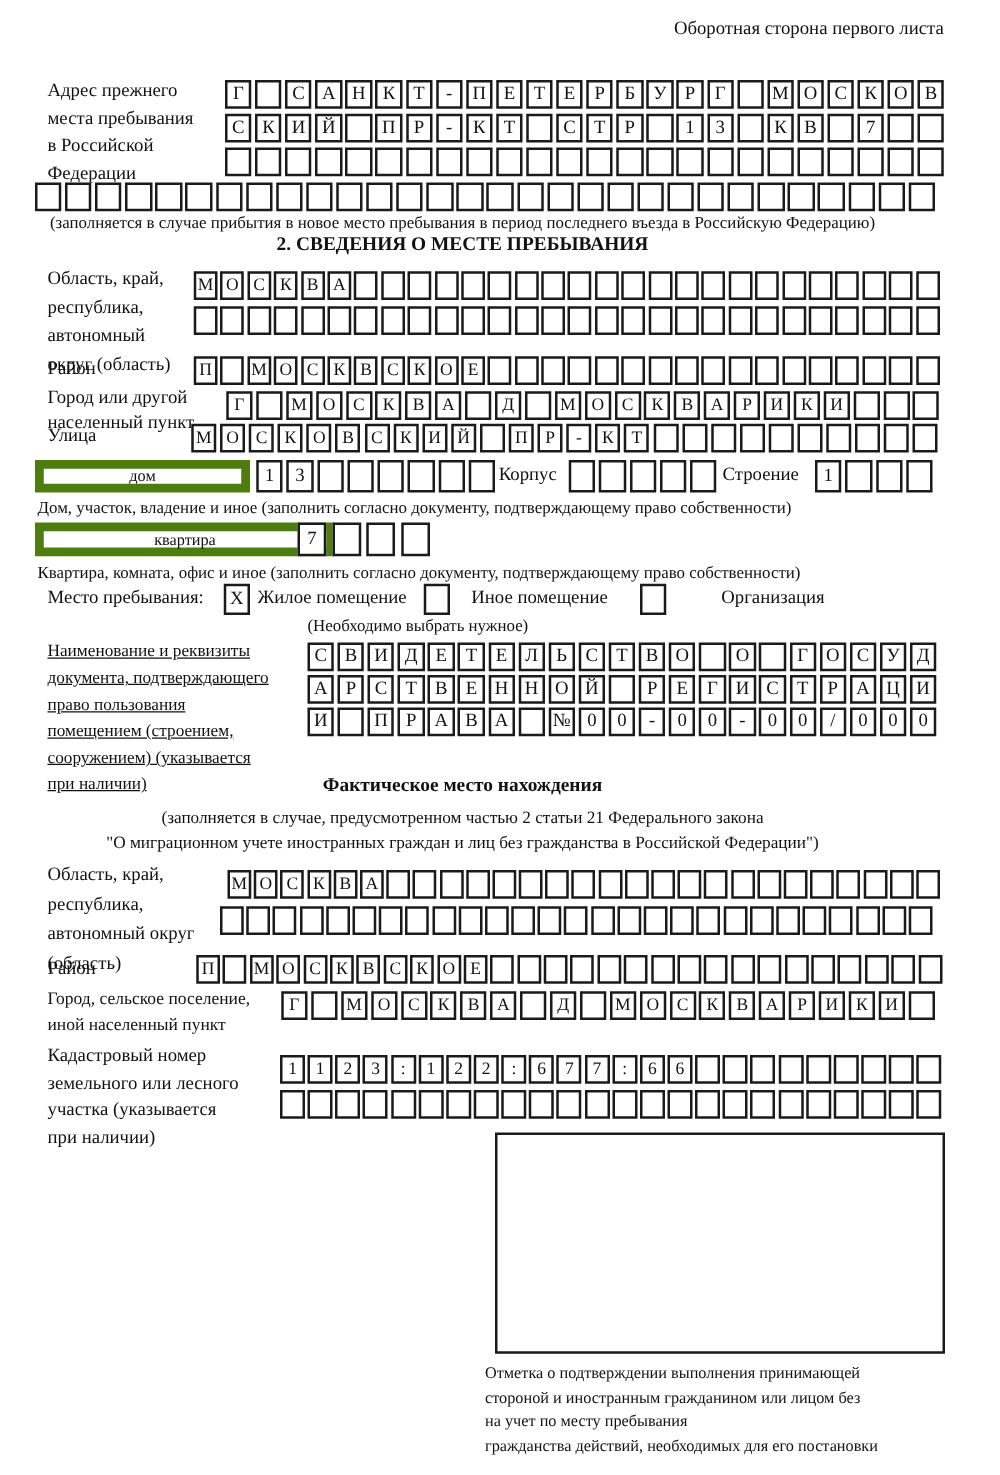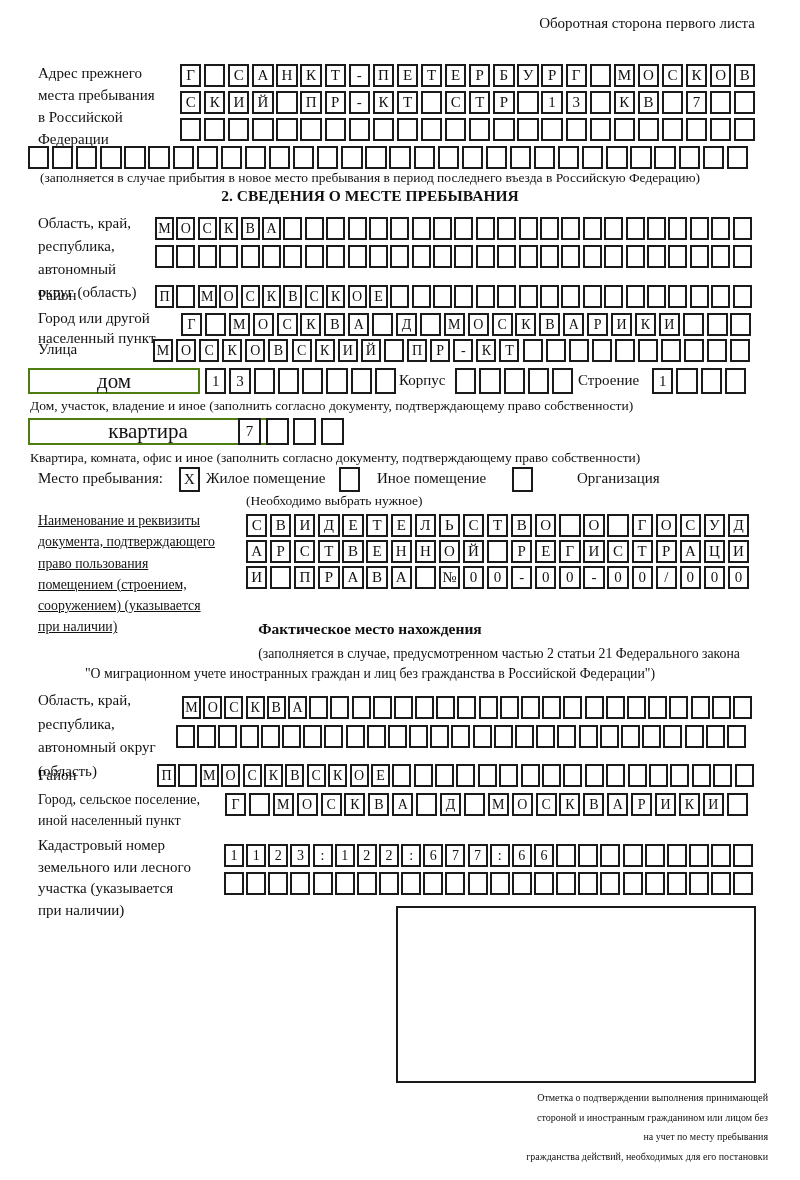--- a/index.html
+++ b/index.html
@@ -15,27 +15,27 @@
         display:flex;align-items:center;justify-content:center;
         font-family:"Liberation Serif","DejaVu Serif",serif;line-height:1;}
   .g1 .cell{width:21.3px;height:23px;margin-right:2.8px;font-size:15px;}
   .g2 .cell{width:19px;height:23px;margin-right:2.4px;font-size:14px;}
   .g2b .cell{width:19px;height:23px;margin-right:2.2px;font-size:14px;}
   .g3 .cell{width:21px;height:23px;margin-right:2.9px;font-size:14px;}
   .g3b .cell{width:20px;height:23px;margin-right:3.1px;font-size:14px;}
   .g4 .cell{width:20px;height:23px;margin-right:2.15px;font-size:14px;}
   .gd .cell{width:21.3px;height:26px;margin-right:3px;font-size:15px;}
   .gk .cell{width:23px;height:27px;margin-right:4.5px;font-size:15px;}
-  .widebox{position:absolute;box-sizing:border-box;border:2px solid #4d7c0f;
-        display:flex;align-items:center;justify-content:center;font-size:21px;background:#fff;}
+  .widebox{position:absolute;box-sizing:border-box;border:7px solid #4d7c0f;
+        display:flex;align-items:center;justify-content:center;font-size:13px;background:#fff;}
   .chk{position:absolute;box-sizing:border-box;width:21px;height:25px;border:2px solid #1a1a1a;
         display:flex;align-items:center;justify-content:center;font-size:15px;background:#fff;}
   .inline-lbl{position:absolute;font-size:15px;white-space:nowrap;}
   .stamp{position:absolute;box-sizing:border-box;border:2px solid #1a1a1a;background:#fff;}
-  .stampcap{position:absolute;font-size:10px;line-height:19.5px;text-align:right;}
+  .stampcap{position:absolute;font-size:13px;line-height:19.5px;text-align:left;}
 </style>
 </head>
 <body>
 
 <div class="page">
 
   <div class="cap" style="top:15px;right:45px;font-size:15px;">Оборотная сторона первого листа</div>
 
   <div class="lbl" style="left:38px;top:62px;line-height:22px;">
     <div>Адрес прежнего</div>
@@ -439,21 +439,21 @@
       <span class="cell">-</span>
       <span class="cell">0</span>
       <span class="cell">0</span>
       <span class="cell">/</span>
       <span class="cell">0</span>
       <span class="cell">0</span>
       <span class="cell">0</span>
     </div>
 
   <div class="cap center bold" style="top:620px;font-size:15.5px;">Фактическое место нахождения</div>
-  <div class="cap center" style="top:646px;font-size:13.8px;text-align:right;">(заполняется в случае, предусмотренном частью 2 статьи 21 Федерального закона</div>
+  <div class="cap center" style="top:646px;font-size:13.8px;">(заполняется в случае, предусмотренном частью 2 статьи 21 Федерального закона</div>
   <div class="cap center" style="top:666px;font-size:13.8px;">"О миграционном учете иностранных граждан и лиц без гражданства в Российской Федерации")</div>
 
   <div class="lbl" style="left:38px;top:689px;line-height:23.5px;">
     <div>Область, край,</div>
     <div>республика,</div>
     <div>автономный округ</div>
     <div>(область)</div>
   </div>
   <div class="row g2b" style="left:182px;top:696px;">
       <span class="cell">М</span>

